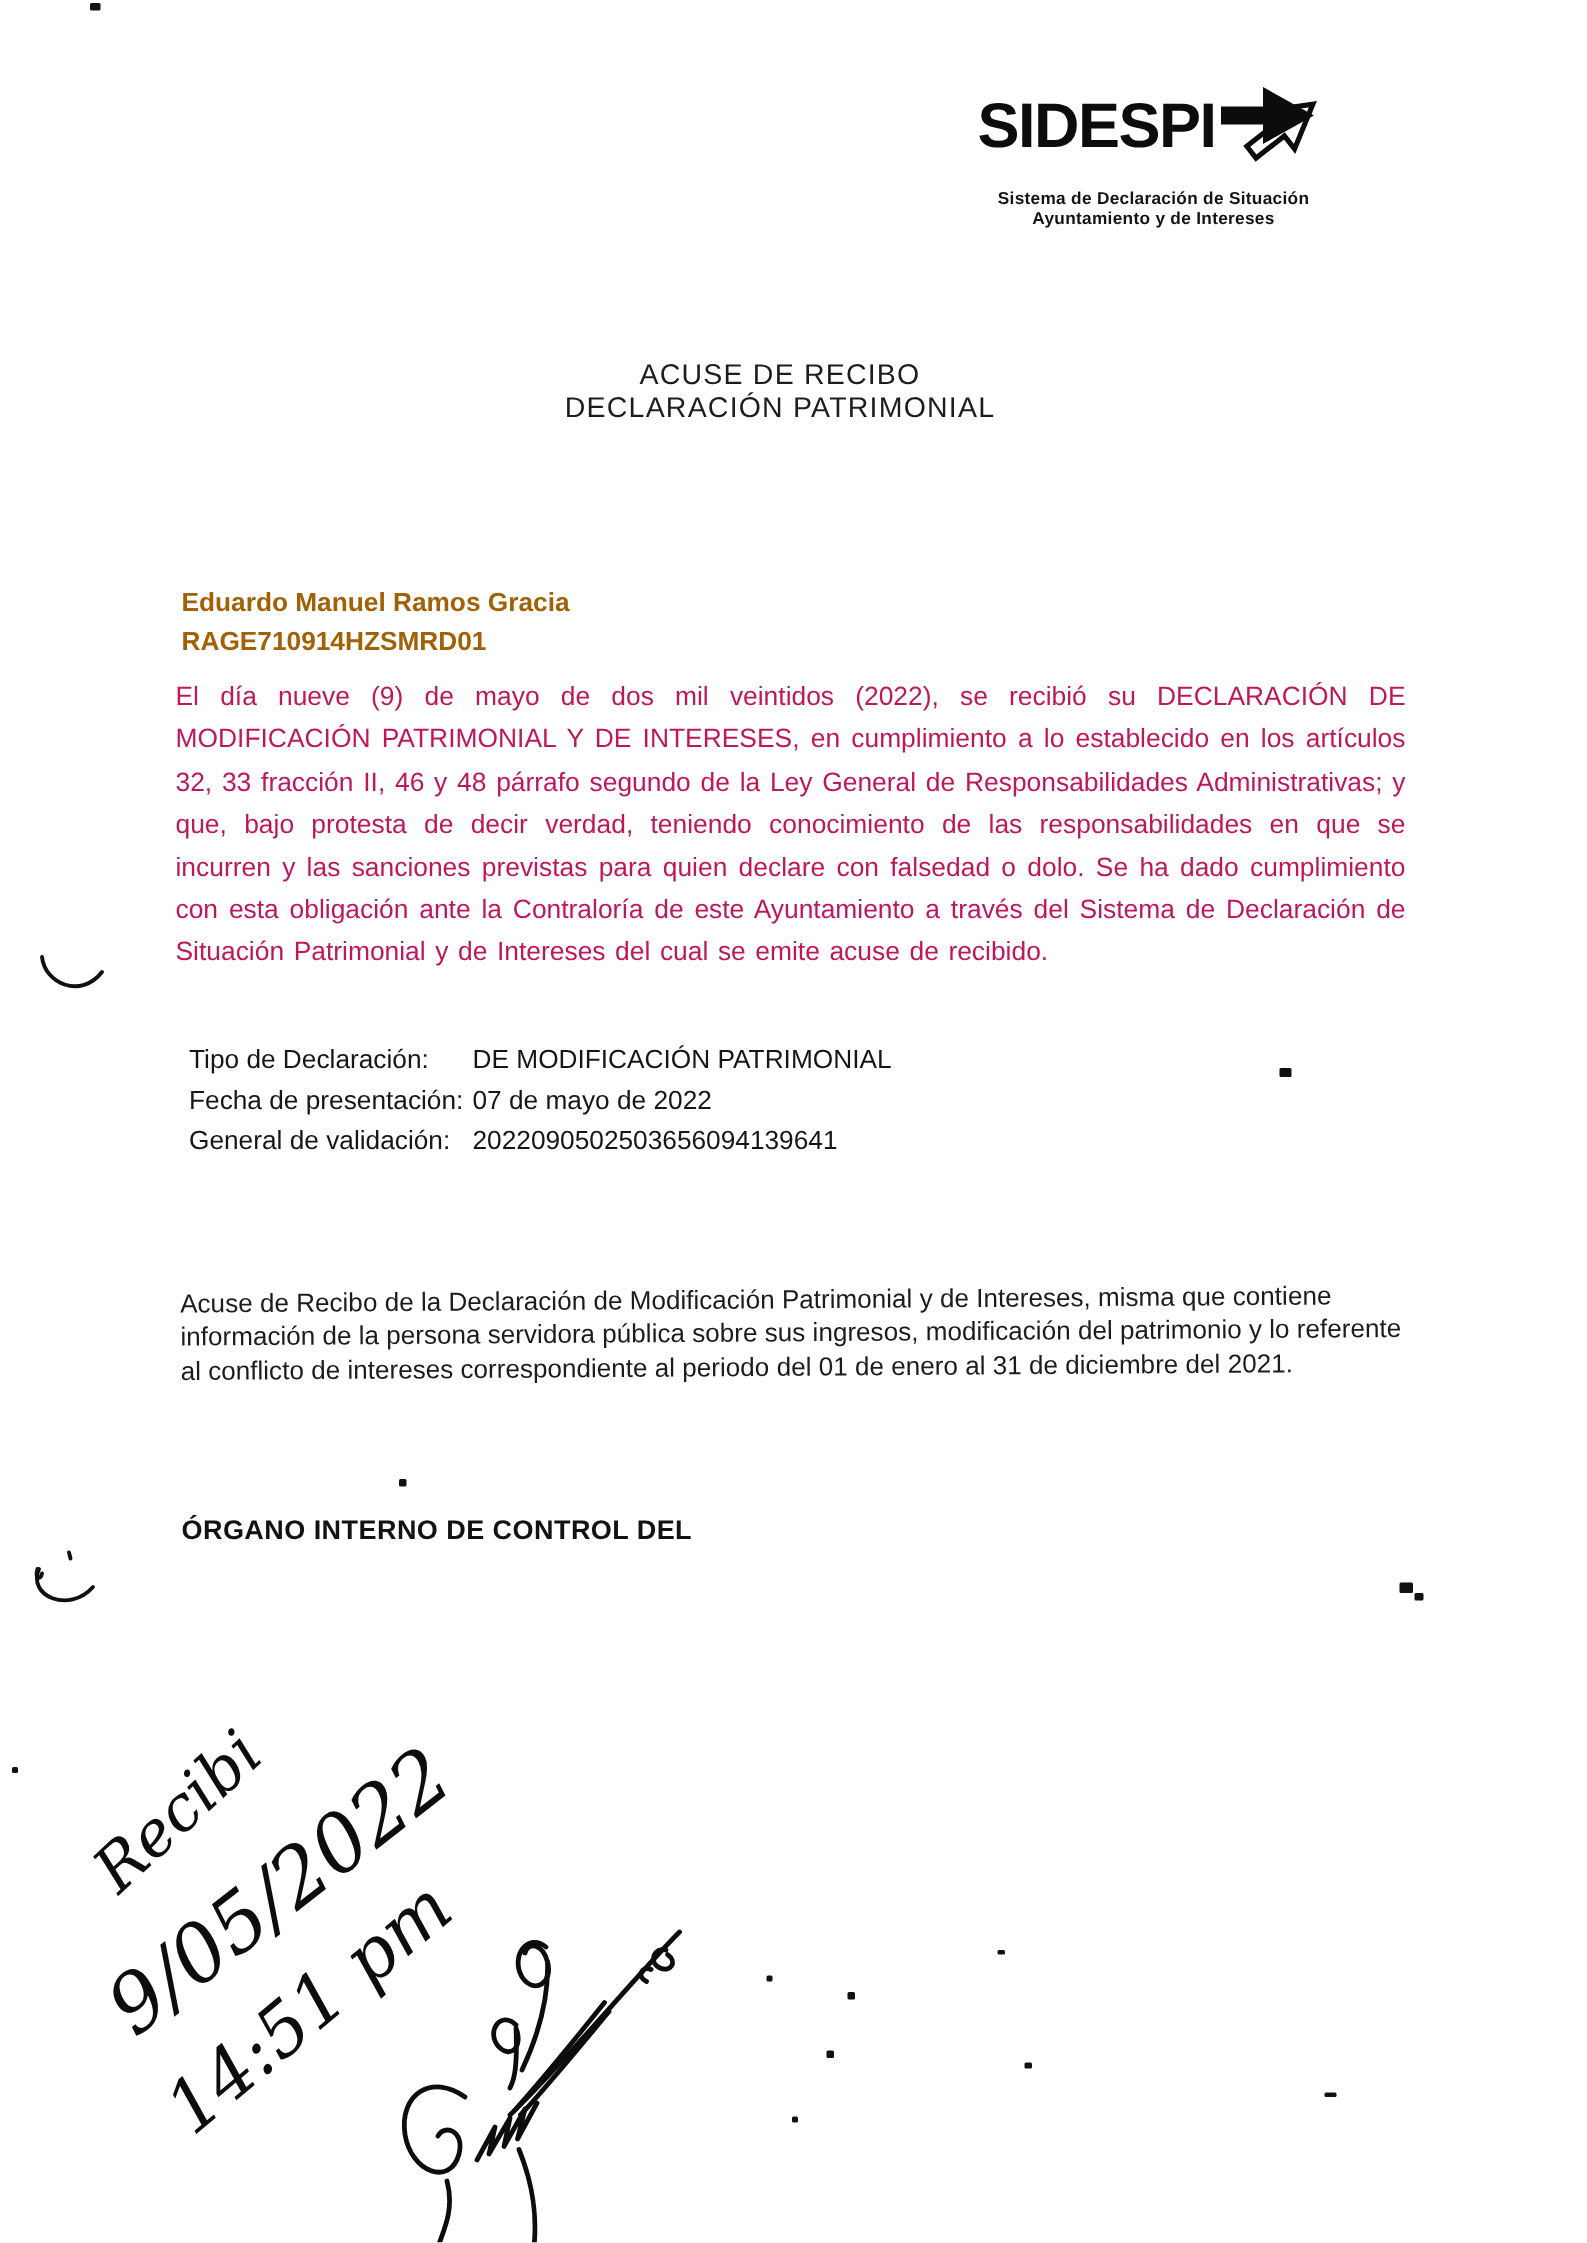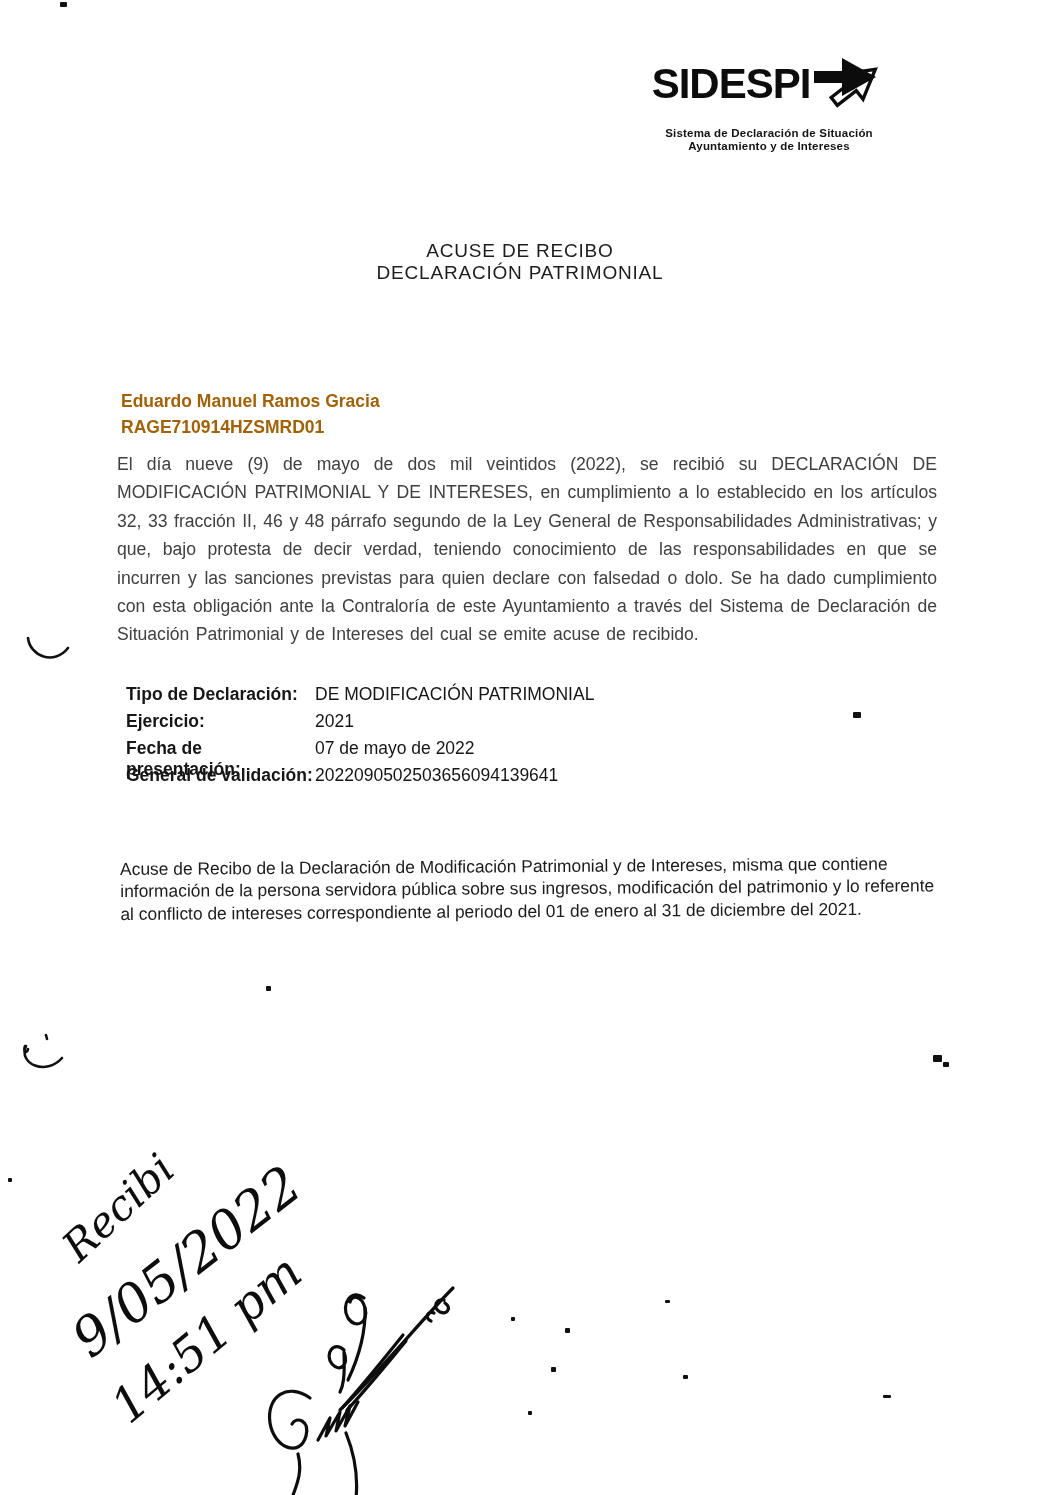--- a/index.html
+++ b/index.html
@@ -21,32 +21,32 @@
   .logo-arrow{margin-left:2px;margin-top:-4px;}
   .logo-tagline{font-size:11.5px;font-weight:bold;line-height:12.5px;color:#141414;letter-spacing:0.2px;margin-top:17px;}
   
   .title{position:absolute;left:-9px;top:240px;width:1058px;text-align:center;
     font-size:19px;line-height:21.5px;letter-spacing:0.8px;color:#1d1d1d;}
   
   .recipient{position:absolute;left:121px;top:389px;font-weight:bold;font-size:17.5px;line-height:25.5px;color:#a16207;}
   
   .para1{
     position:absolute;left:117px;top:450px;width:820px;margin:0;
-    font-size:17.6px;line-height:28.4px;text-align:justify;color:#404040;
+    font-size:17.6px;line-height:28.4px;text-align:justify;color:#be185d;
     word-spacing:1.5px;
   }
   .para2{
     position:absolute;left:120px;top:858px;width:822px;margin:0;
     font-size:17.4px;line-height:22.4px;color:#1c1c1c;
     transform:rotate(-0.4deg);transform-origin:left top;
   }
   
   .details{position:absolute;left:126px;top:684px;font-size:17.5px;color:#161616;}
   .detail-row{display:flex;height:27px;align-items:baseline;}
-  .detail-label{font-weight:bold;width:189px;flex:0 0 189px;}
+  .detail-label{font-weight:normal;width:189px;flex:0 0 189px;margin-top:12px;}
   .detail-value{white-space:nowrap;}
   
   .office{position:absolute;left:121px;top:1010px;font-weight:bold;font-size:18px;letter-spacing:0.3px;color:#121212;}
   
   .hw{
     position:absolute;color:#0d0d0d;
     font-family:"DejaVu Serif", serif;font-style:italic;
     white-space:nowrap;transform-origin:0 100%;
   }
   .hw1{left:86px;top:1222px;font-size:42px;transform:rotate(-43deg);}
@@ -88,35 +88,32 @@
   </div>
 
   <p class="para1">El día nueve (9) de mayo de dos mil veintidos (2022), se recibió su DECLARACIÓN DE MODIFICACIÓN PATRIMONIAL Y DE INTERESES, en cumplimiento a lo establecido en los artículos 32, 33 fracción II, 46 y 48 párrafo segundo de la Ley General de Responsabilidades Administrativas; y que, bajo protesta de decir verdad, teniendo conocimiento de las responsabilidades en que se incurren y las sanciones previstas para quien declare con falsedad o dolo. Se ha dado cumplimiento con esta obligación ante la Contraloría de este Ayuntamiento a través del Sistema de Declaración de Situación Patrimonial y de Intereses del cual se emite acuse de recibido.</p>
 
   <div class="details">
     <div class="detail-row">
       <span class="detail-label">Tipo de Declaración:</span>
       <span class="detail-value">DE MODIFICACIÓN PATRIMONIAL</span>
     </div>
     <div class="detail-row">
-      <span class="detail-label">Ejercicio:</span>
-      <span class="detail-value">2021</span>
-    </div>
-    <div class="detail-row">
       <span class="detail-label">Fecha de presentación:</span>
       <span class="detail-value">07 de mayo de 2022</span>
     </div>
     <div class="detail-row">
       <span class="detail-label">General de validación:</span>
       <span class="detail-value">2022090502503656094139641</span>
     </div>
   </div>
 
   <p class="para2">Acuse de Recibo de la Declaración de Modificación Patrimonial y de Intereses, misma que contiene información de la persona servidora pública sobre sus ingresos, modificación del patrimonio y lo referente al conflicto de intereses correspondiente al periodo del 01 de enero al 31 de diciembre del 2021.</p>
 
+  <div class="office">ÓRGANO INTERNO DE CONTROL DEL</div>
 
   <div class="hw hw1">Recibi</div>
   <div class="hw hw2">9/05/2022</div>
   <div class="hw hw3">14:51 pm</div>
 
   <svg class="signature" width="220" height="230" viewBox="0 0 220 230" fill="none" stroke="#0d0d0d" stroke-width="3.2" stroke-linecap="round" stroke-linejoin="round">
     <path d="M116,30 C104,20 92,36 100,50 C108,62 121,54 117,40 C114,28 104,26 102,34"></path>
     <path d="M117,40 C118,70 108,95 100,112"></path>
     <path d="M96,82 C86,72 76,86 84,96 C92,105 101,97 96,84 C97,110 95,118 92,124"></path>
     <path d="M205,20 C175,50 135,100 92,142"></path>

